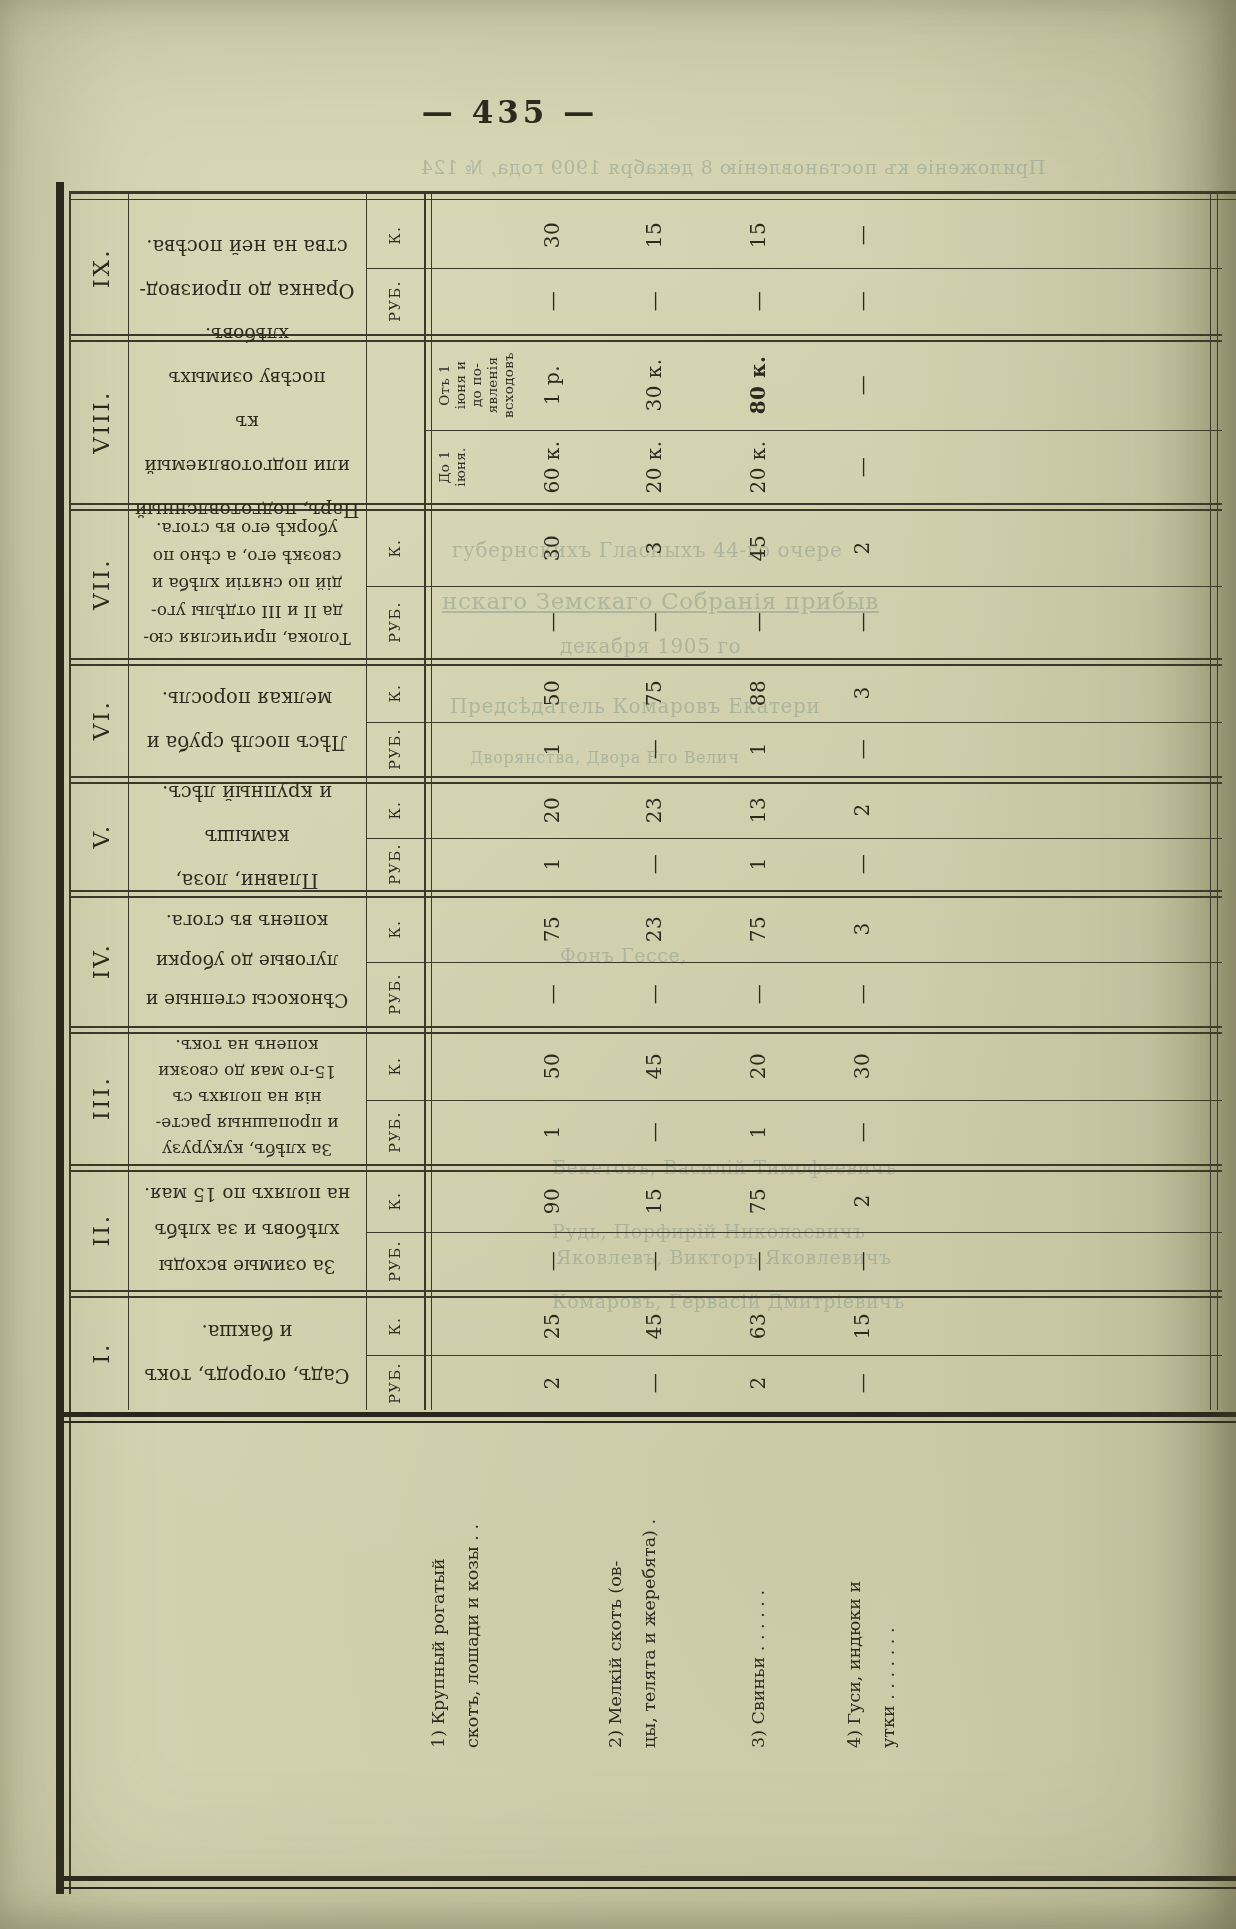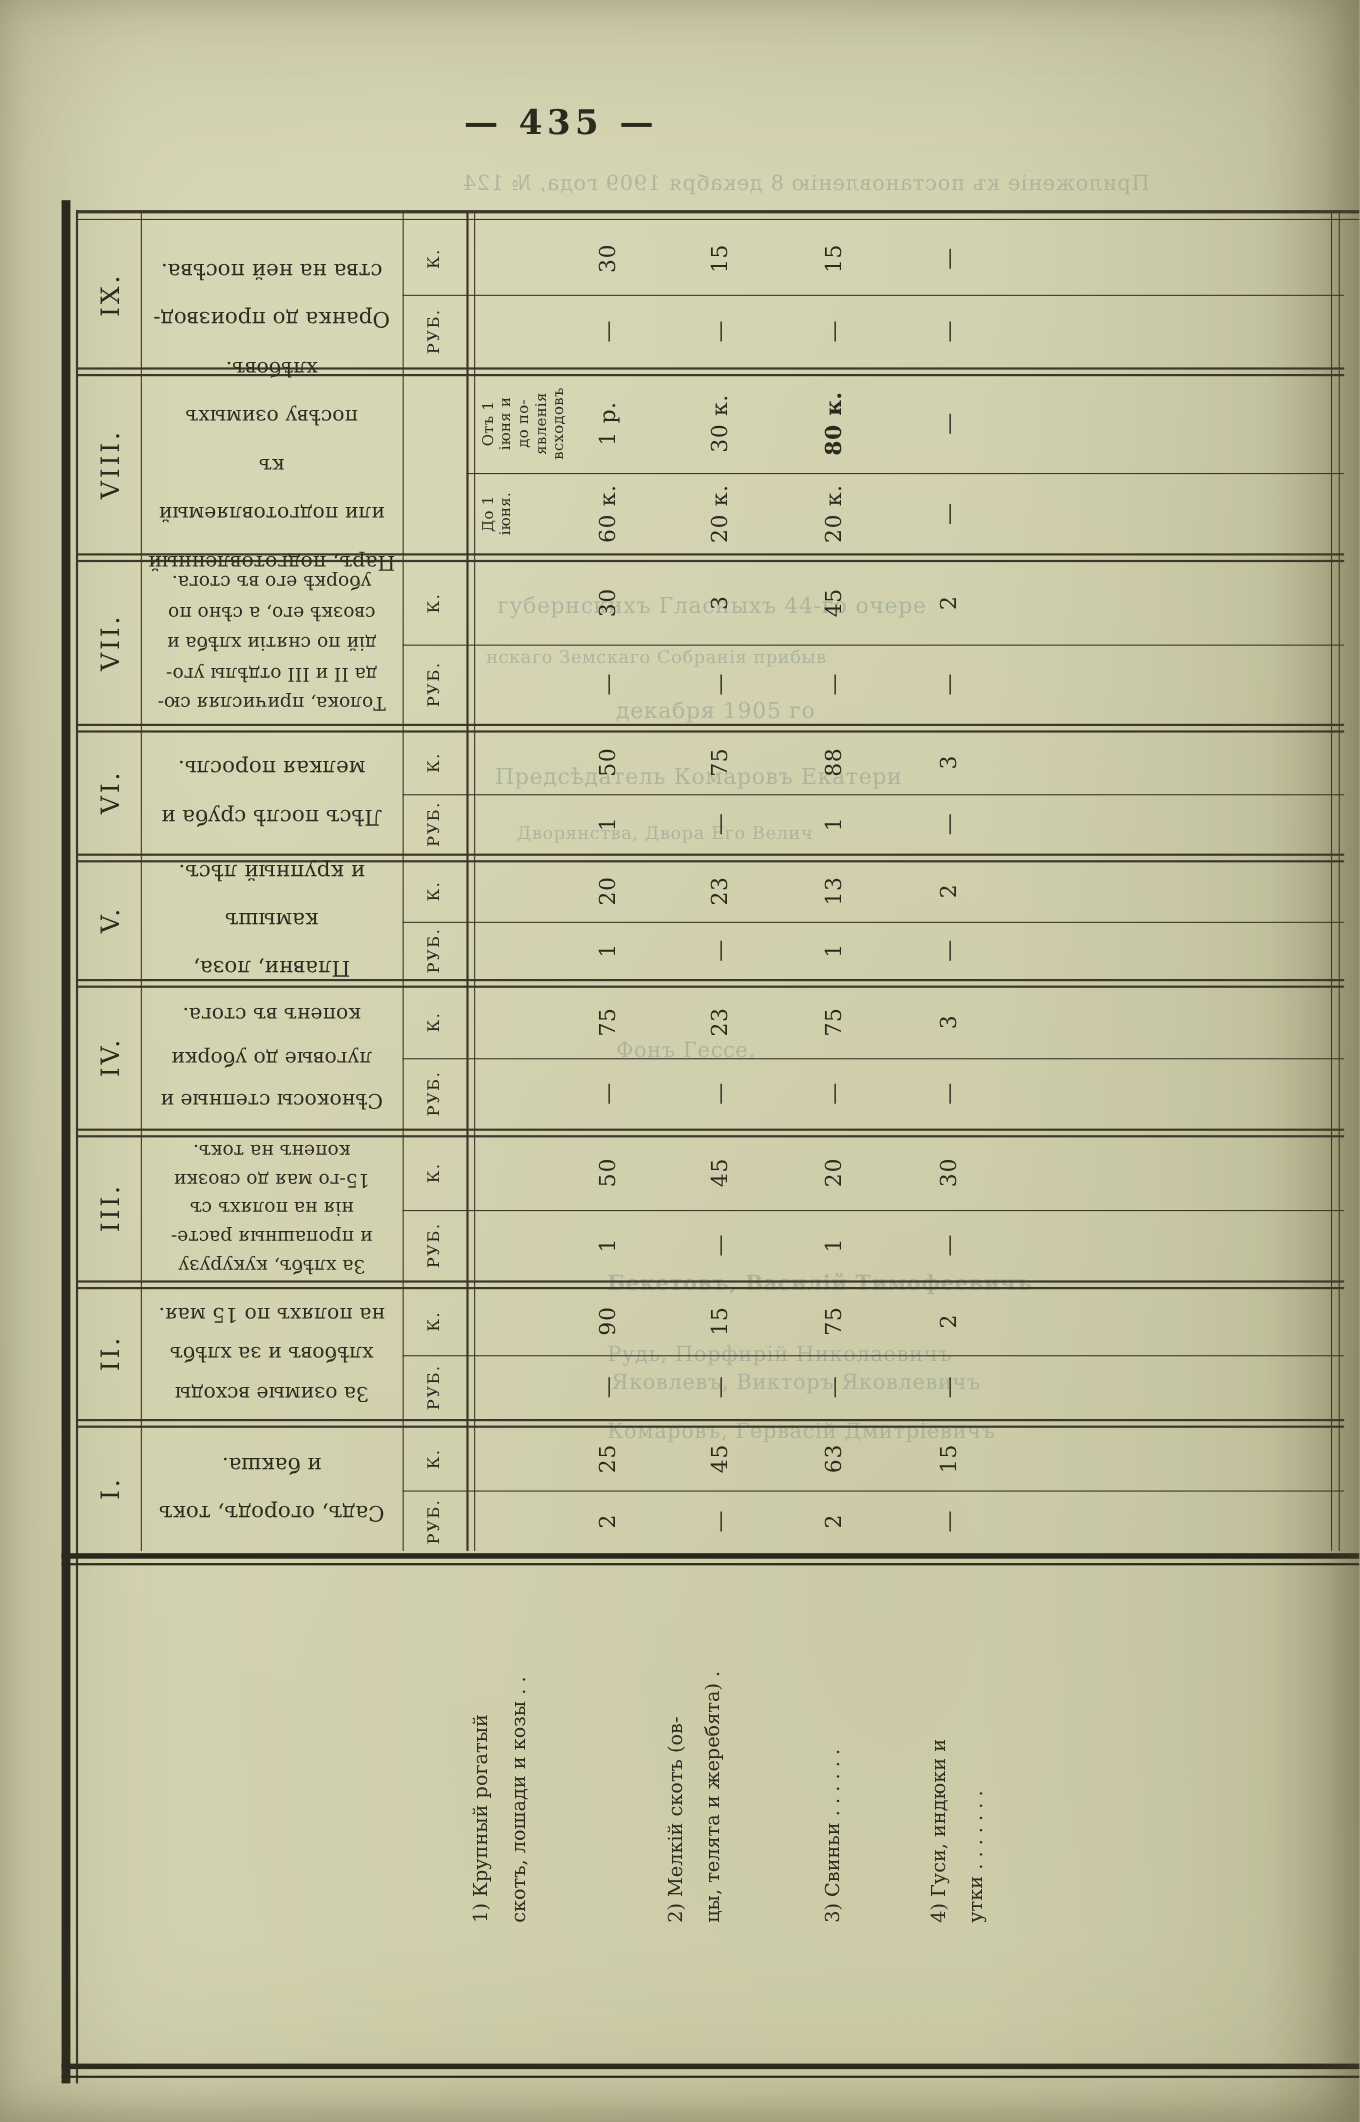--- a/index.html
+++ b/index.html
@@ -36,26 +36,26 @@
   .ghost.flip{transform:scaleX(-1);}
   .pageno{position:absolute;left:510px;top:94px;transform:translateX(-50%);font-weight:bold;font-size:31px;letter-spacing:4px;color:#2c2920;}
 </style>
 </head>
 <body>
 
 <div class="page">
   <div class="layer" id="ghost-layer">
       <div class="ghost flip" style="left: 420px; top: 156px; position: absolute; font-size: 19px;">Приложеніе къ постановленію 8 декабря 1909 года, № 124</div>
       <div class="ghost" style="left: 452px; top: 538px; position: absolute; font-size: 20px;">губернскихъ Гласныхъ 44-го очере</div>
-      <div class="ghost" style="left: 442px; top: 588px; position: absolute; font-size: 16px;">нскаго Земскаго Собранія прибыв</div>
+      <div class="ghost" style="left: 442px; top: 588px; position: absolute; font-size: 23px; text-decoration: underline;">нскаго Земскаго Собранія прибыв</div>
       <div class="ghost" style="left: 560px; top: 634px; position: absolute; font-size: 20px;">декабря 1905 го</div>
       <div class="ghost" style="left: 450px; top: 694px; position: absolute; font-size: 20px;">Предсѣдатель Комаровъ Екатери</div>
       <div class="ghost" style="left: 470px; top: 748px; position: absolute; font-size: 16px;">Дворянства, Двора Его Велич</div>
       <div class="ghost" style="left: 560px; top: 944px; position: absolute; font-size: 19px;">Фонъ Гессе,</div>
-      <div class="ghost" style="left: 552px; top: 1156px; position: absolute; font-size: 19px; font-weight: bold;">Бекетовъ, Василій Тимофеевичъ</div>
+      <div class="ghost" style="left: 552px; top: 1156px; position: absolute; font-size: 19px;">Бекетовъ, Василій Тимофеевичъ</div>
       <div class="ghost" style="left: 552px; top: 1220px; position: absolute; font-size: 19px;">Рудь, Порфирій Николаевичъ</div>
       <div class="ghost" style="left: 556px; top: 1246px; position: absolute; font-size: 19px;">Яковлевъ, Викторъ Яковлевичъ</div>
       <div class="ghost" style="left: 552px; top: 1290px; position: absolute; font-size: 19px;">Комаровъ, Гервасій Дмитріевичъ</div>
     </div>
   <div class="pageno">— 435 —</div>
   <div class="layer" id="rules-layer">
       <div class="rule heavy" style="left: 56px; top: 182px; width: 8px; height: 1712px; position: absolute;"></div>
       <div class="rule" style="left: 69px; top: 191px; width: 2px; height: 1703px; position: absolute;"></div>
       <div class="rule" style="left: 70px; top: 191px; width: 1166px; height: 3px; position: absolute;"></div>
       <div class="rule" style="left: 70px; top: 199px; width: 1166px; height: 1.4px; position: absolute;"></div>

